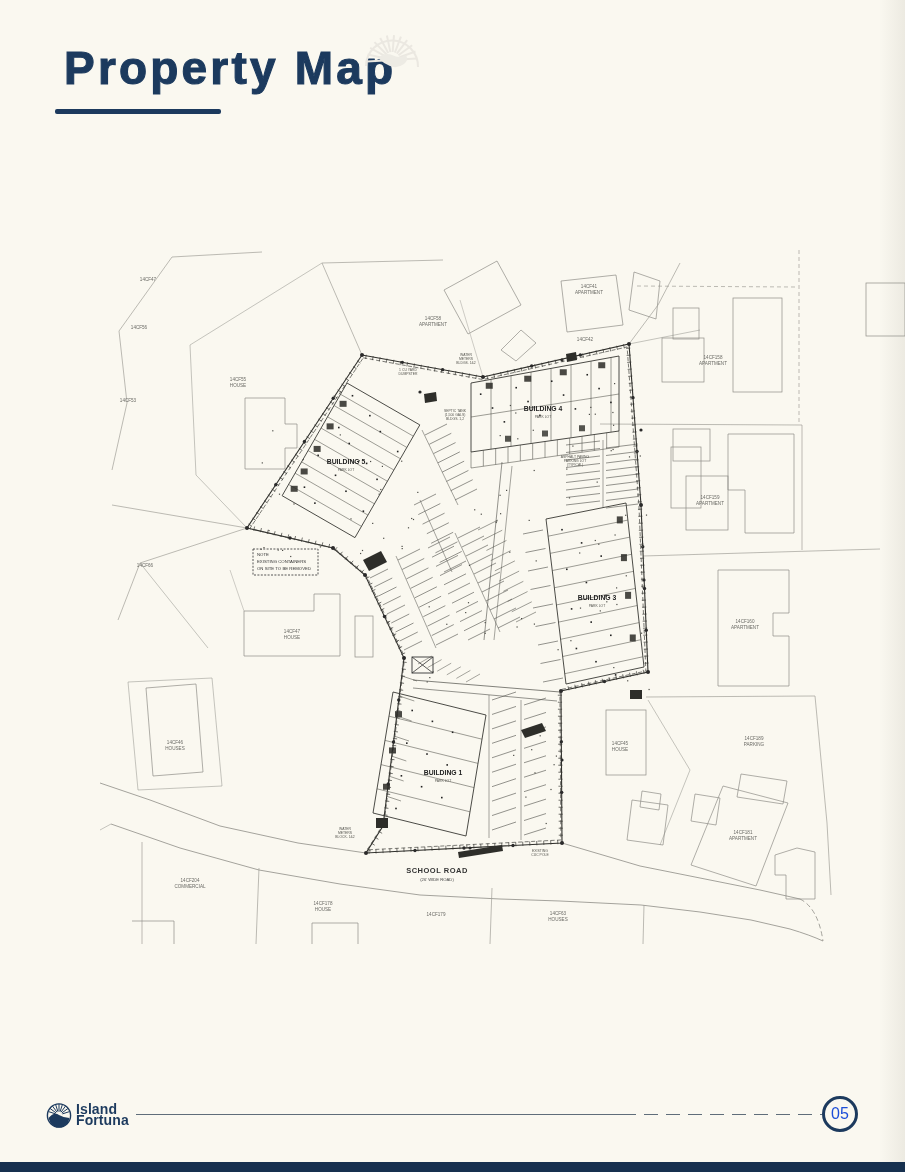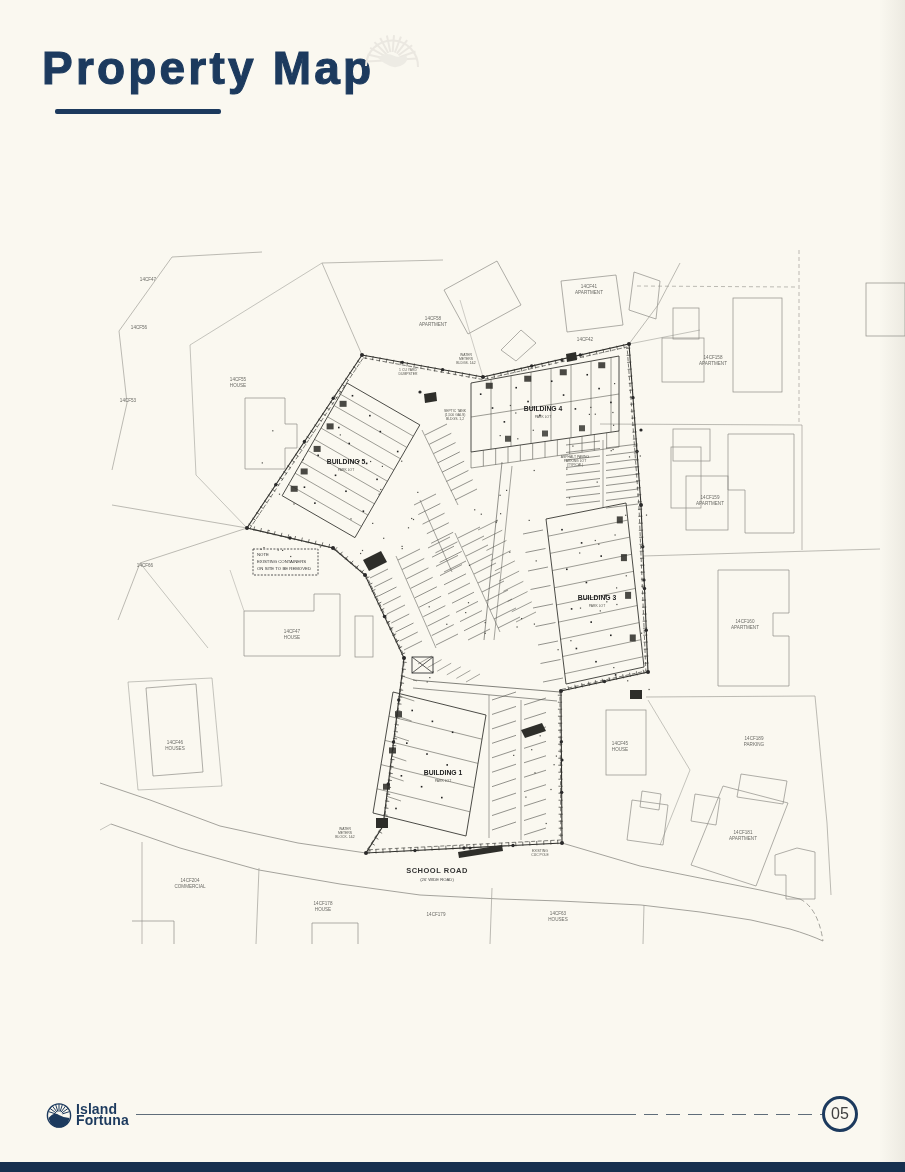--- a/index.html
+++ b/index.html
@@ -1,28 +1,28 @@
 <!DOCTYPE html>
 <html><head>
 <meta charset="utf-8">
 <style>
   html,body{margin:0;padding:0;}
   body{width:905px;height:1172px;position:relative;overflow:hidden;
        background:#faf8f0;font-family:"Liberation Sans",sans-serif;}
   #edgeR{position:absolute;top:0;right:0;width:26px;height:1172px;
        background:linear-gradient(to right, rgba(115,110,95,0) 0%, rgba(115,110,95,0.10) 100%);}
-  #title{position:absolute;left:42px;top:41px;color:#1c3a5e;
+  #title{position:absolute;left:64px;top:41px;color:#1c3a5e;
        font-size:46px;font-weight:bold;letter-spacing:3.2px;-webkit-text-stroke:1.1px #1c3a5e;}
   #underline{position:absolute;left:55px;top:109px;width:166px;height:5px;background:#1c3a5e;border-radius:2px;}
   #navbar{position:absolute;left:0;top:1162px;width:905px;height:10px;background:#17304f;}
   #footline{position:absolute;left:136px;top:1114px;width:486px;height:1px;background:#5f6d7a;}
   #footline2{position:absolute;left:622px;top:1114px;width:200px;height:1px;
       background:repeating-linear-gradient(to right,#5f6d7a 0 14px, rgba(0,0,0,0) 14px 22px);}
   #pagenum{position:absolute;left:822px;top:1096px;width:36px;height:36px;border:3px solid #1c3a5e;
-      border-radius:50%;box-sizing:border-box;color:#404040;font-size:16px;line-height:30px;text-align:center;}
+      border-radius:50%;box-sizing:border-box;color:#1d4ed8;font-size:16px;line-height:30px;text-align:center;}
   #iflogo{position:absolute;left:46px;top:1102px;}
   #iftext{position:absolute;left:76px;top:1104px;color:#1c3a5e;font-size:14px;line-height:11px;font-weight:bold;letter-spacing:0.1px;}
   #watermark{position:absolute;left:364px;top:26px;}
   #map{position:absolute;left:0;top:0;}
   .t{fill:#6b6b66;font-size:4.6px;text-anchor:middle;font-family:"Liberation Sans",sans-serif;}
   .b{fill:#222;font-size:6.8px;font-weight:bold;text-anchor:middle;font-family:"Liberation Sans",sans-serif;}
   .s{fill:#55554f;font-size:3.4px;text-anchor:middle;font-family:"Liberation Sans",sans-serif;}
 </style>
 </head>
 <body>

